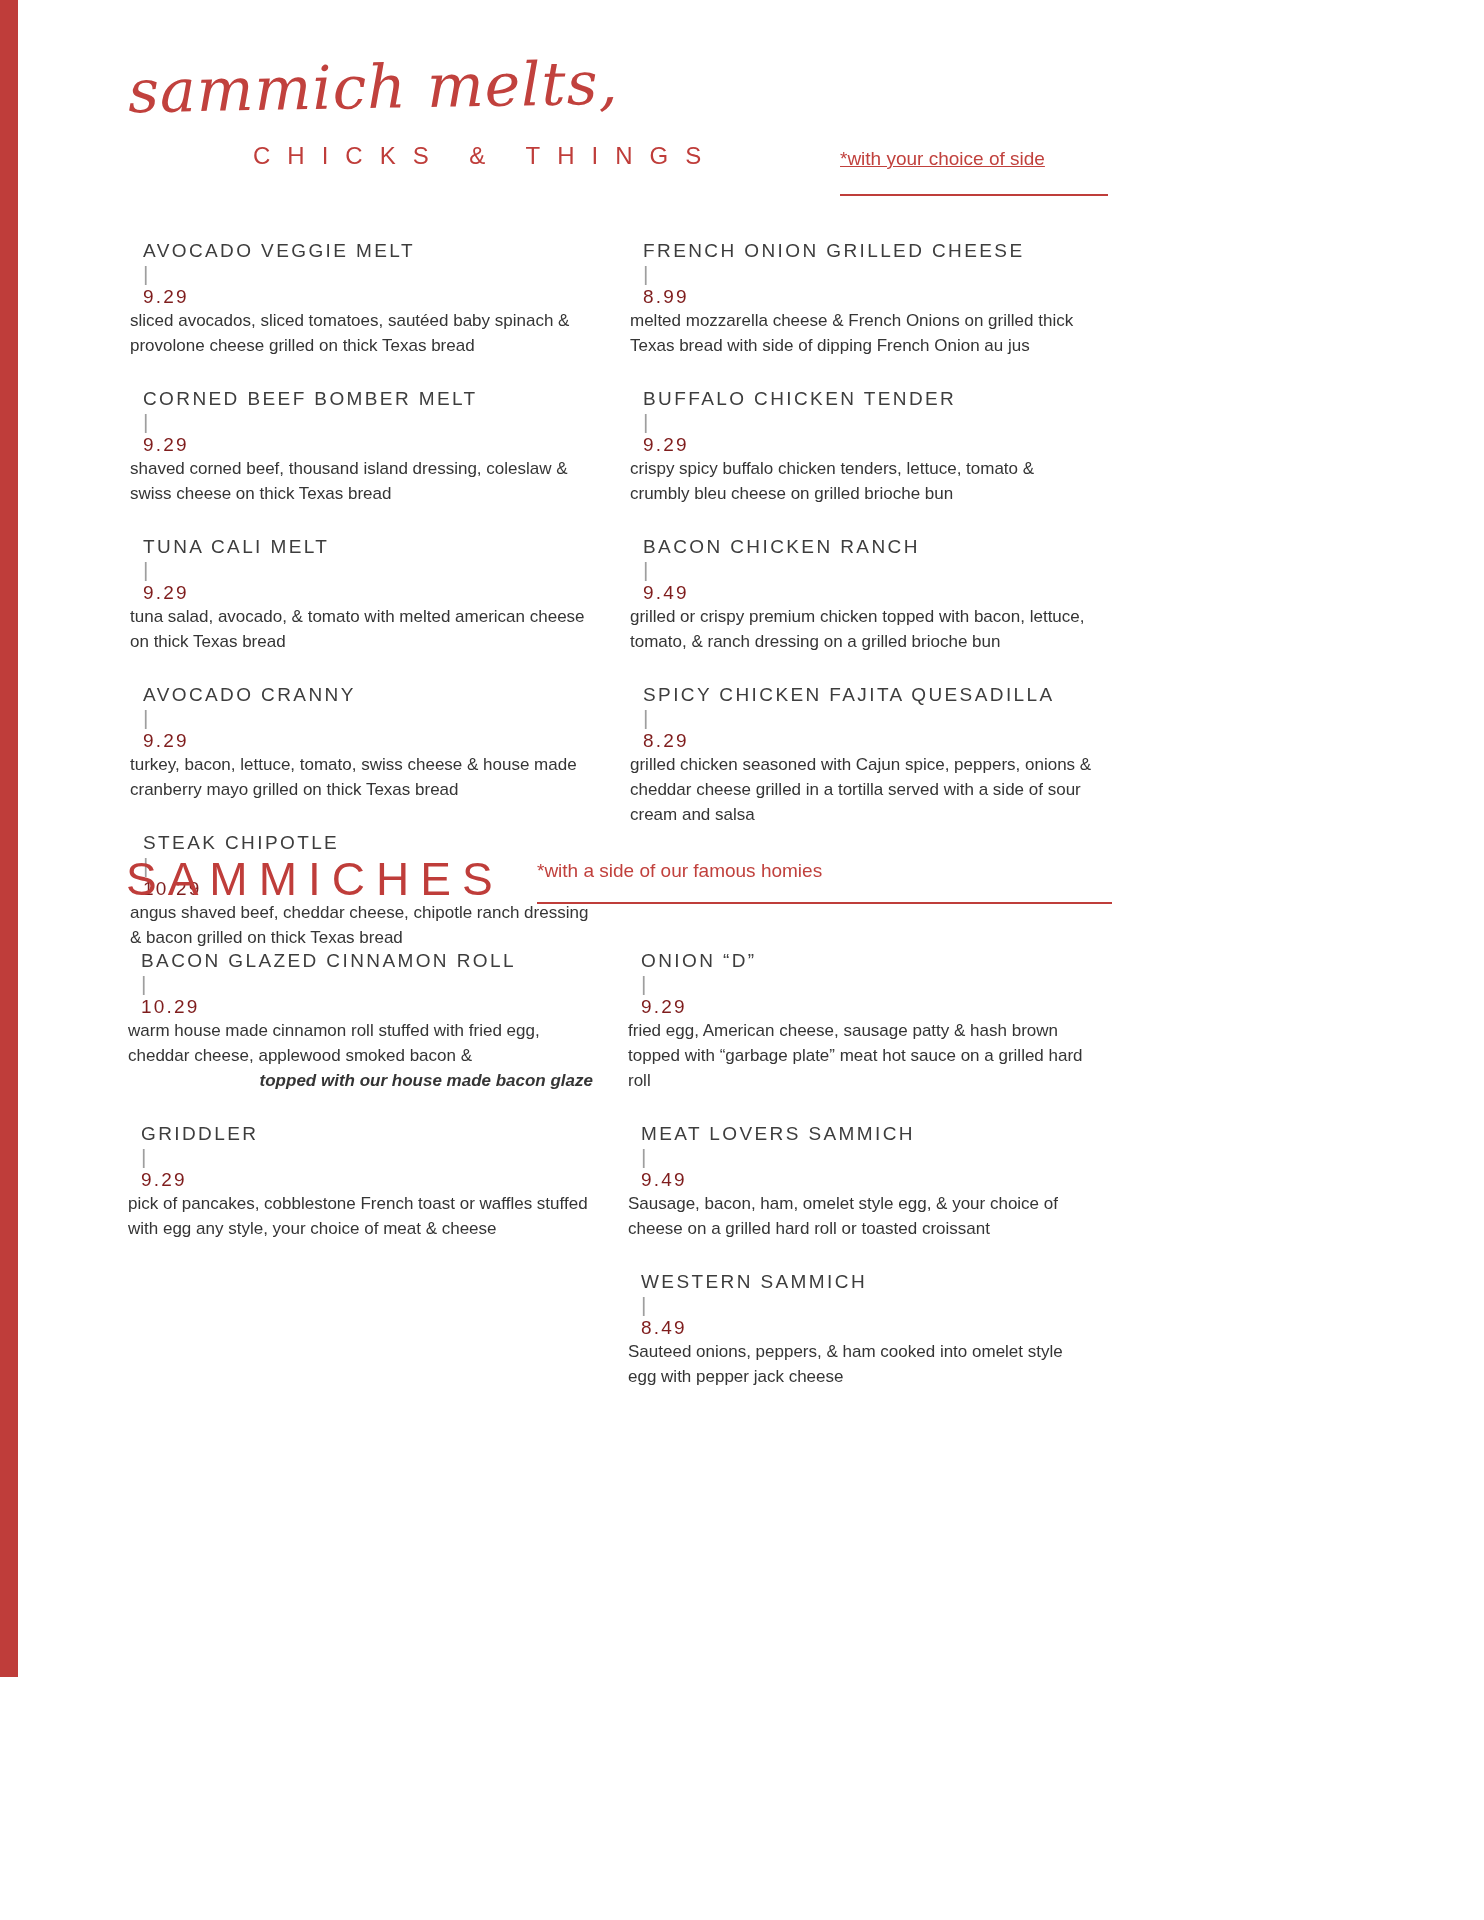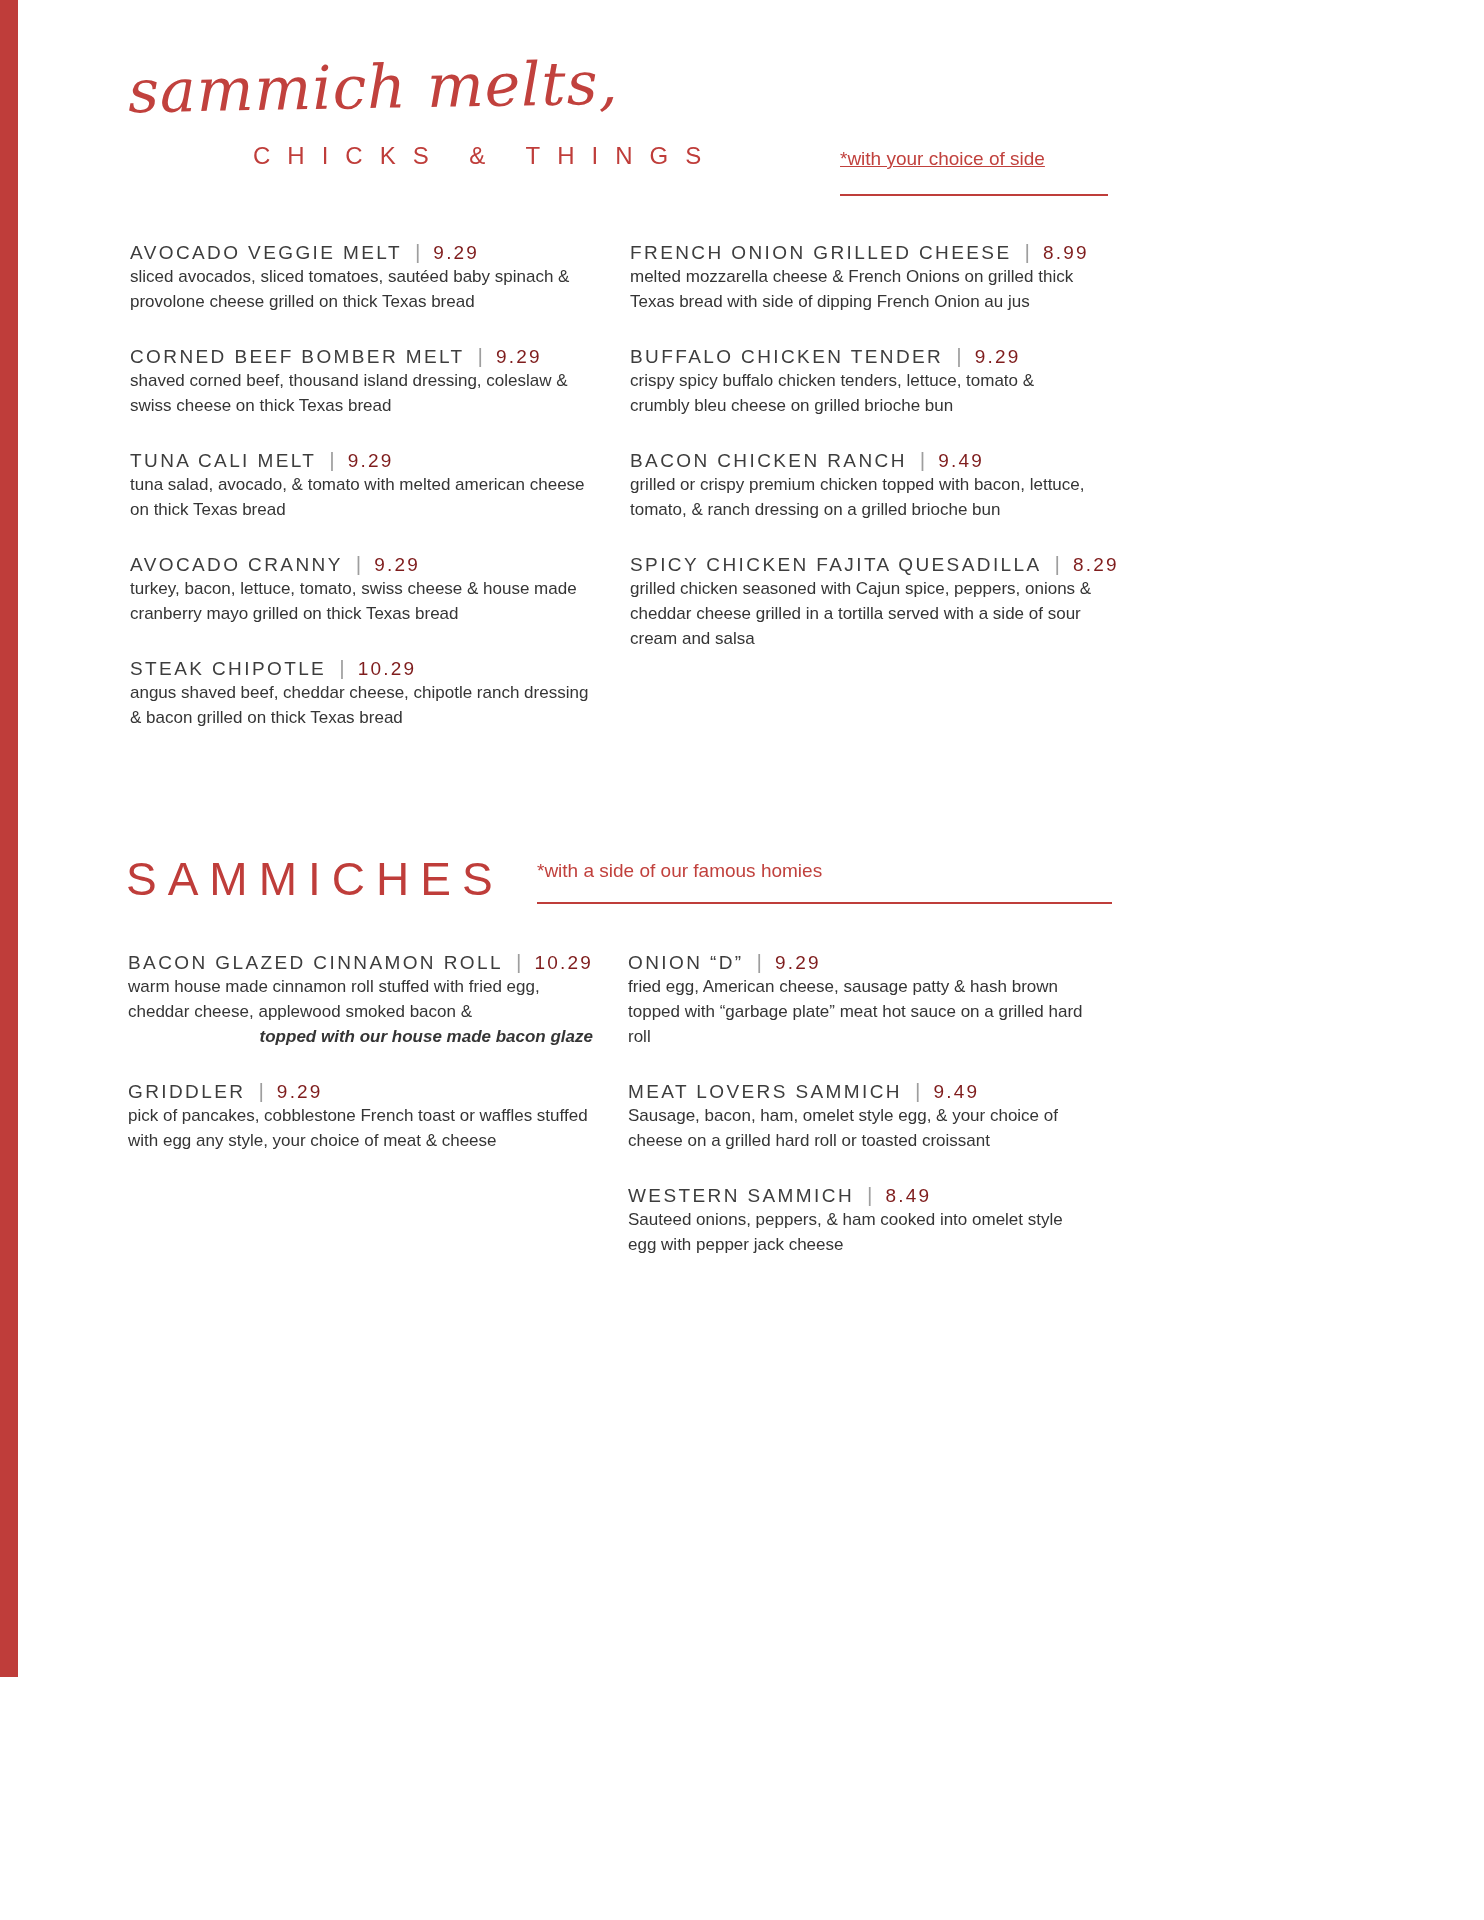--- a/index.html
+++ b/index.html
@@ -91,20 +91,21 @@
     left: 128px;
     top: 950px;
     width: 990px;
   }
   .col { min-width: 0; }
   .menu-item { margin-bottom: 30px; }
   .item-head {
     display: flex;
     align-items: baseline;
     white-space: nowrap;
+    flex-direction: column;
   }
   .item-name {
     font-size: 19px;
     letter-spacing: 2.4px;
     color: #3d3d3d;
   }
   .item-sep {
     margin: 0 13px;
     color: #9e9e9e;
     font-size: 21px;

